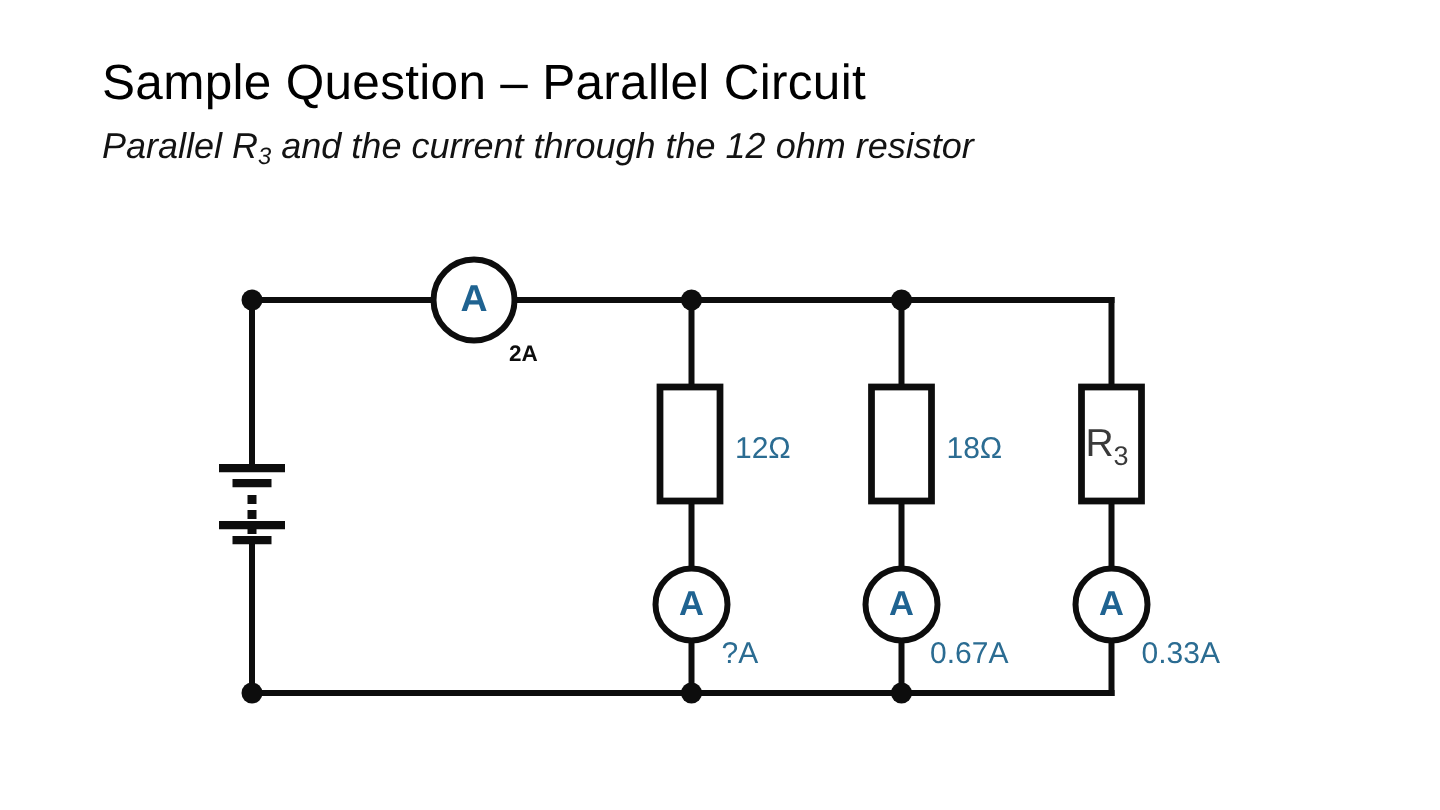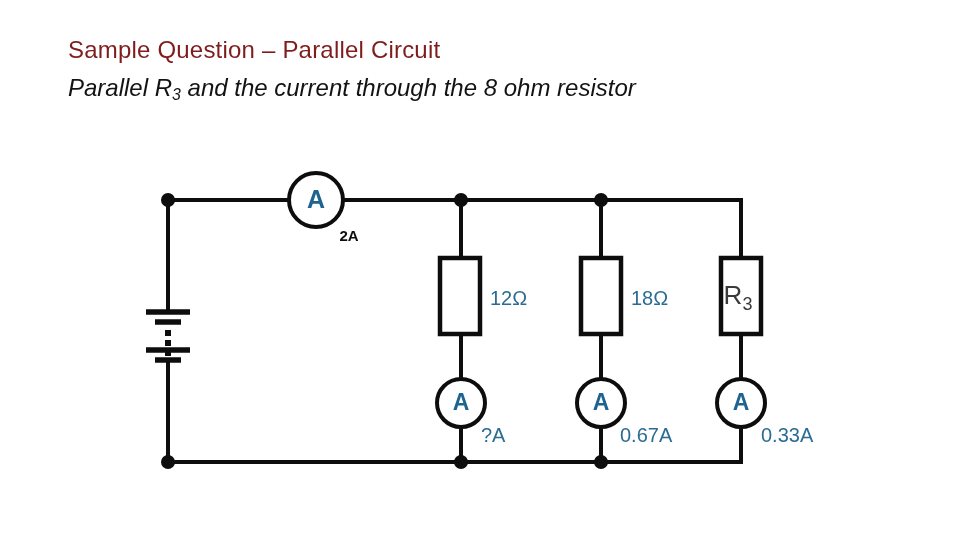--- a/index.html
+++ b/index.html
@@ -19,25 +19,25 @@
 
   
   #slide-header {
     position: absolute;
     left: 68px;
     top: 36px;
     width: 840px;
   }
   #page-title {
     font-family: "Liberation Sans", sans-serif;
-    font-size: 24px;
+    font-size: 33px;
     font-weight: 400;
     line-height: 1.15;
     letter-spacing: 0.2px;
-    color: #7f1d1d;
+    color: #000000;
     white-space: nowrap;
   }
   #page-subtitle {
     margin-top: 10px;
     font-family: "Liberation Sans", sans-serif;
     font-style: italic;
     font-size: 24px;
     font-weight: 400;
     line-height: 1.2;
     color: #131313;
@@ -127,21 +127,21 @@
   .resistor-label-sub {
     font-size: 18px;
   }
 </style>
 </head>
 <body>
 
 <div id="slide-header">
   <div id="page-title">Sample Question – Parallel Circuit</div>
   <div id="page-subtitle">
-    <span>Parallel R</span><sub>3</sub><span> and the current through the 8 ohm resistor</span>
+    <span>Parallel R</span><sub>3</sub><span> and the current through the 12 ohm resistor</span>
   </div>
 </div>
 
 <div id="circuit-canvas">
   <svg id="circuit-svg" viewBox="0 0 960 540" xmlns="http://www.w3.org/2000/svg">
 
     <line class="wire" x1="168" y1="200" x2="287" y2="200"></line>
 
     <line class="wire" x1="345" y1="200" x2="741" y2="200"></line>
 

